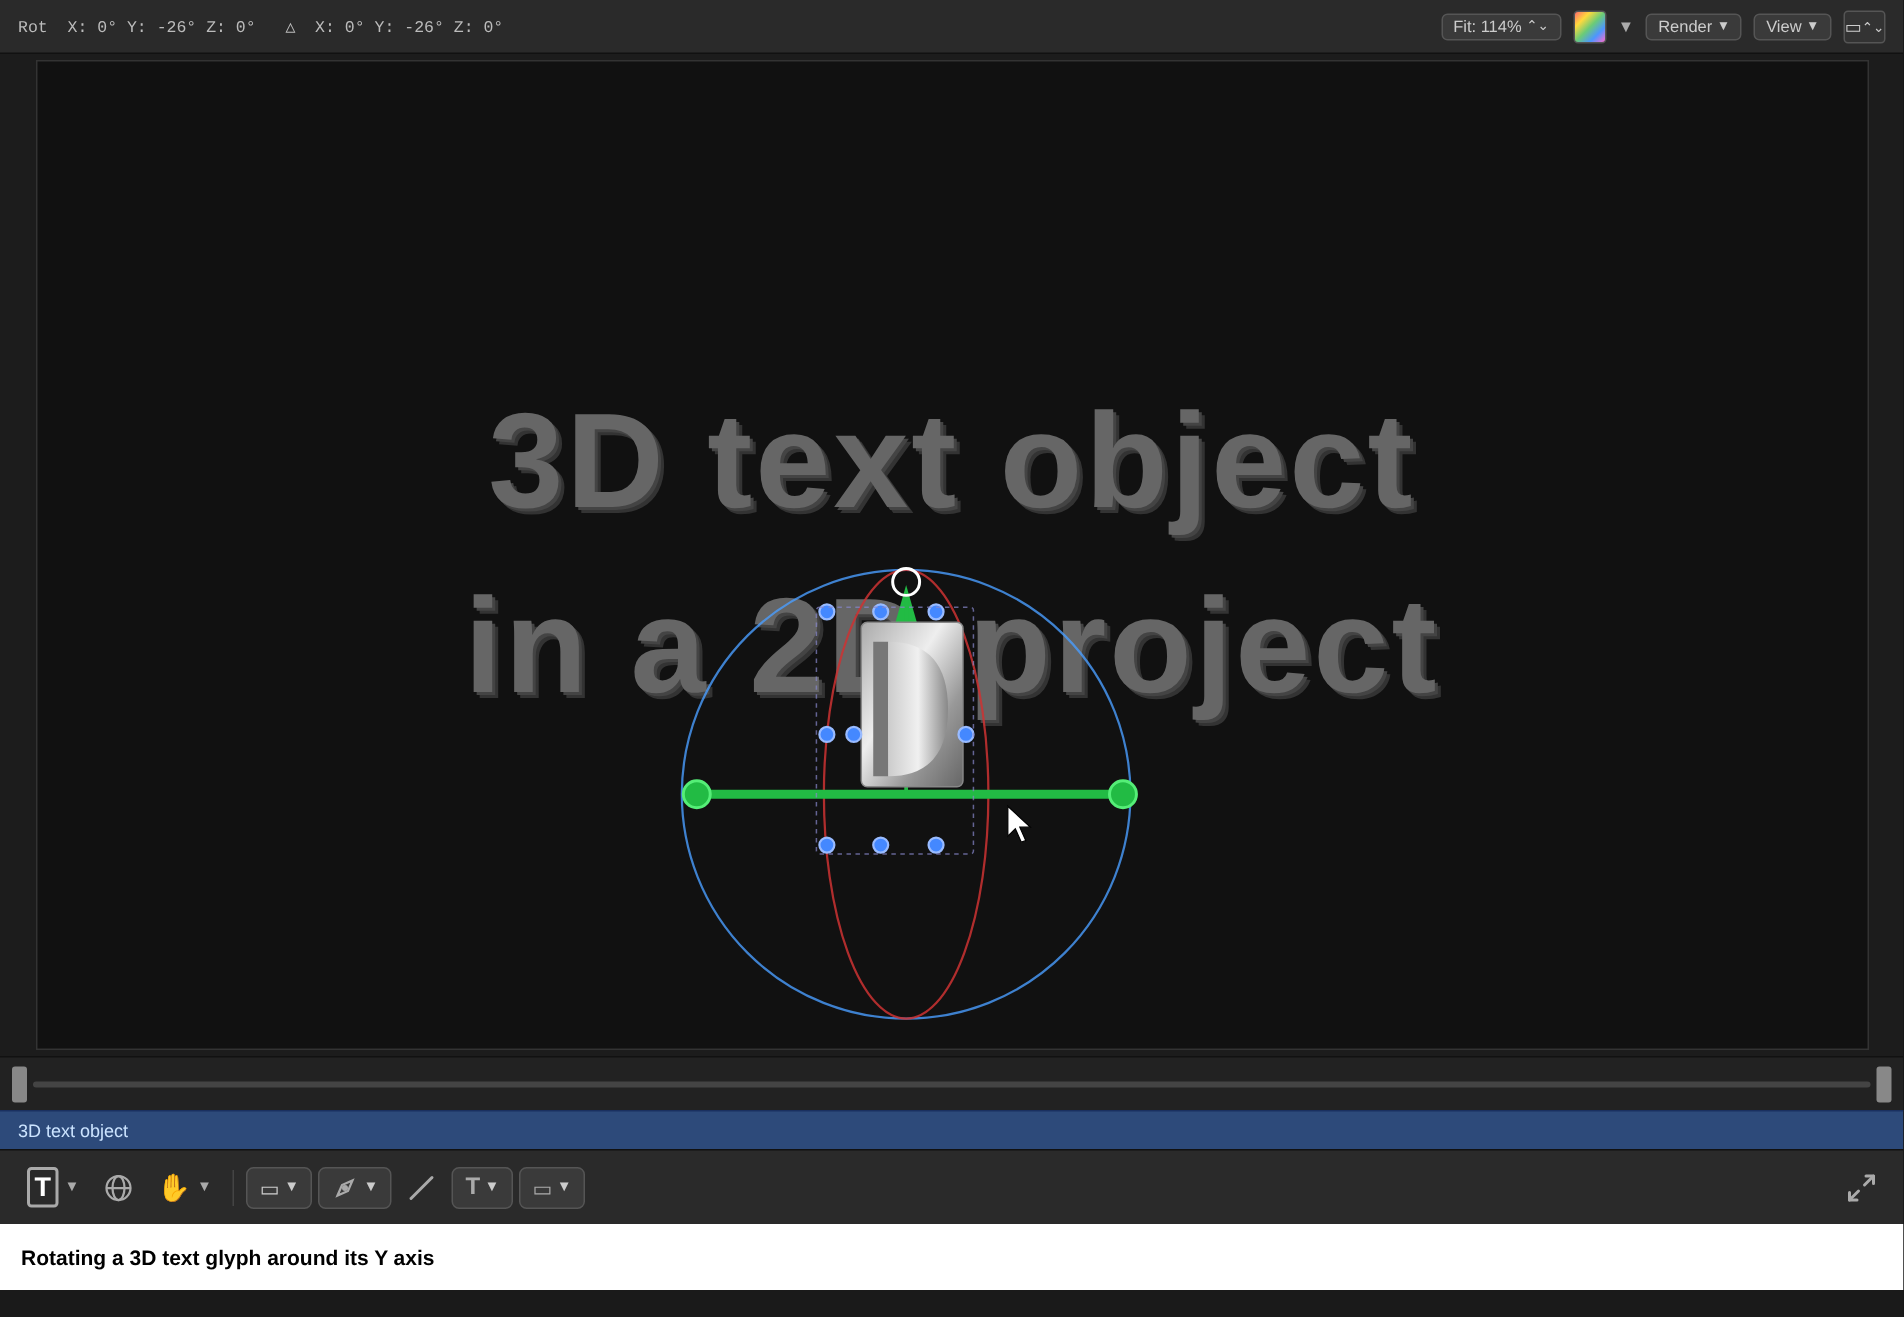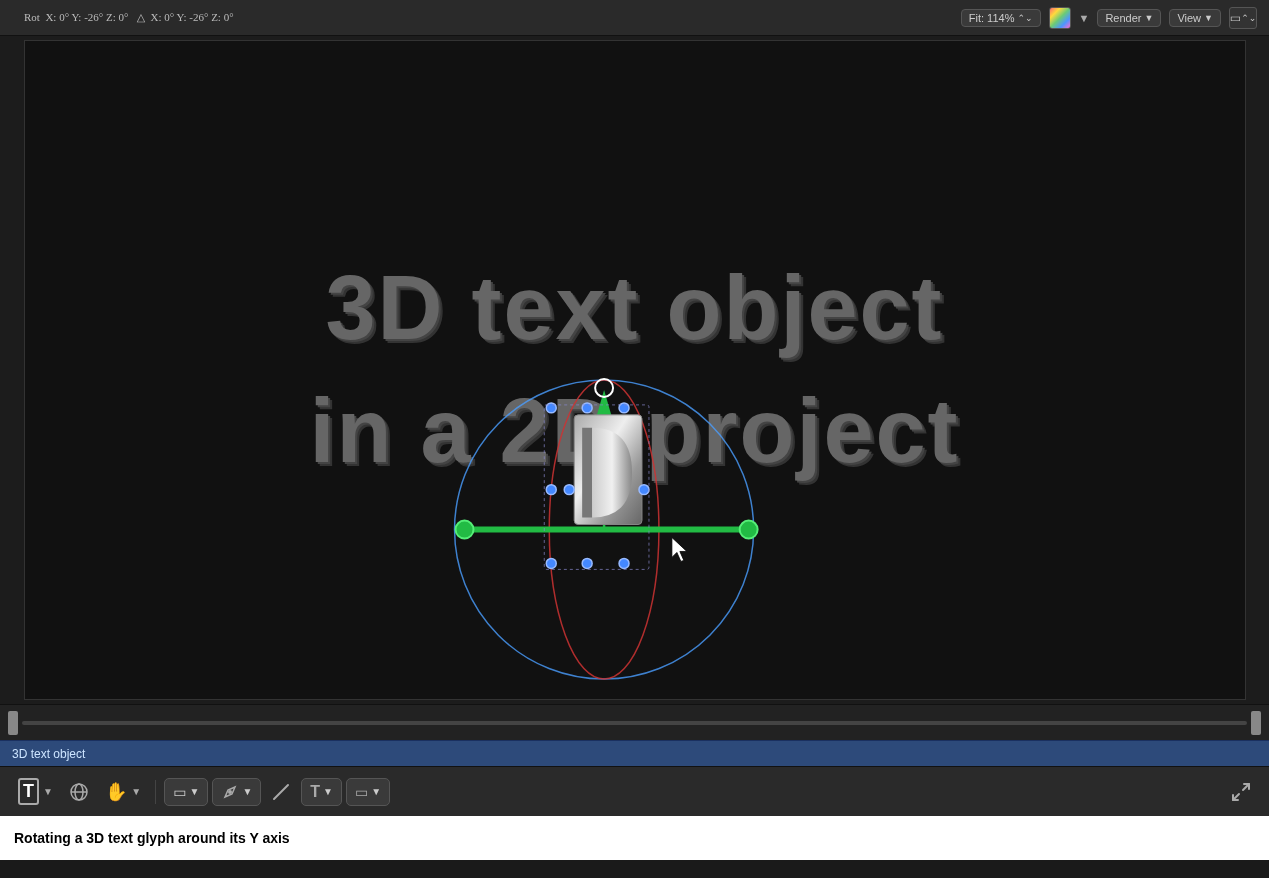--- a/index.html
+++ b/index.html
@@ -28,21 +28,20 @@
       display: flex;
       gap: 16px;
     }
     #top-bar-right {
       display: flex;
       align-items: center;
       gap: 8px;
     }
     .top-btn {
       display: flex;
-      align-items: center;
       gap: 3px;
       background: #3a3a3a;
       border: 1px solid #555;
       border-radius: 4px;
       padding: 2px 7px;
       color: #ccc;
       font-size: 11px;
       cursor: pointer;
     }
     .top-btn .chevron { font-size: 9px; }
@@ -210,22 +209,21 @@
       display: flex;
       justify-content: center;
       background: #1c1c1c;
       padding: 4px 0;
     }
 
     
     .transform-info {
       font-size: 11px;
       color: #bbb;
-      font-family: Liberation Serif, serif;
-      margin-left: 12px;
+      font-family: Liberation Mono, monospace;
     }
   </style>
 </head>
 <body>
 
 <div class="wrapper">
 
   <div id="top-bar">
     <div id="top-bar-left">
       <span class="transform-info">

